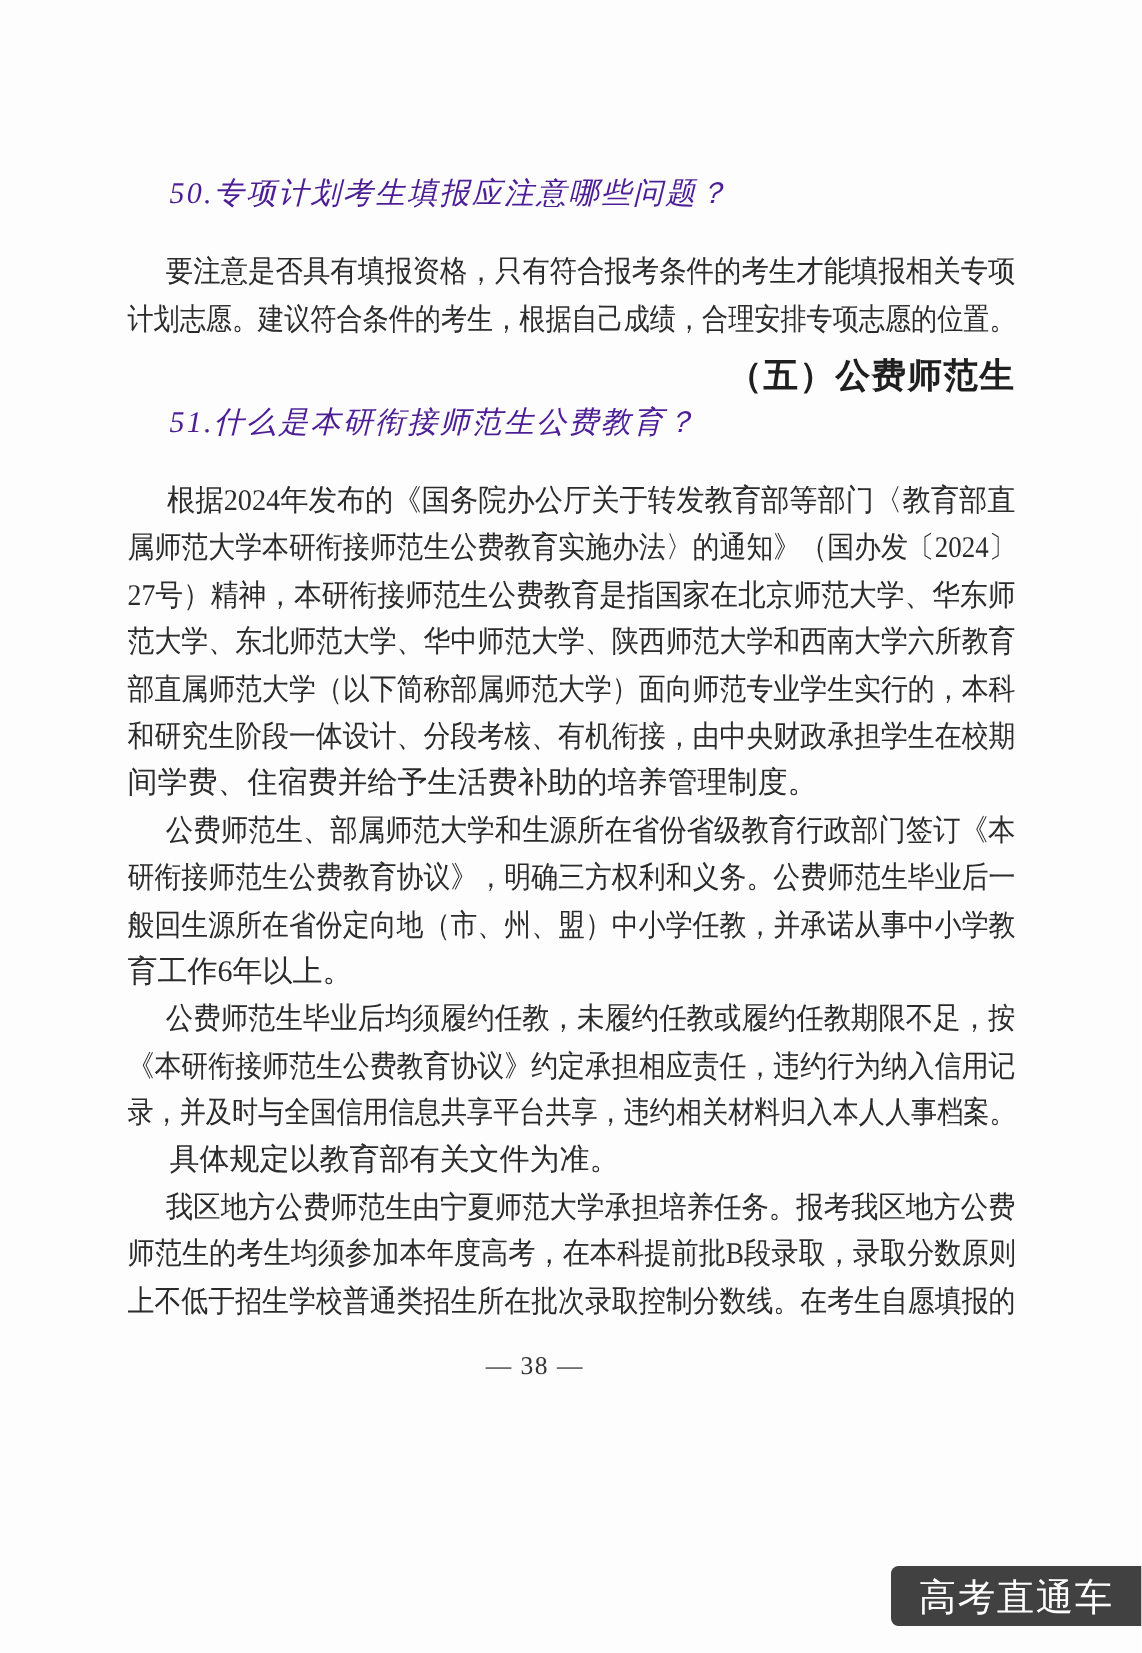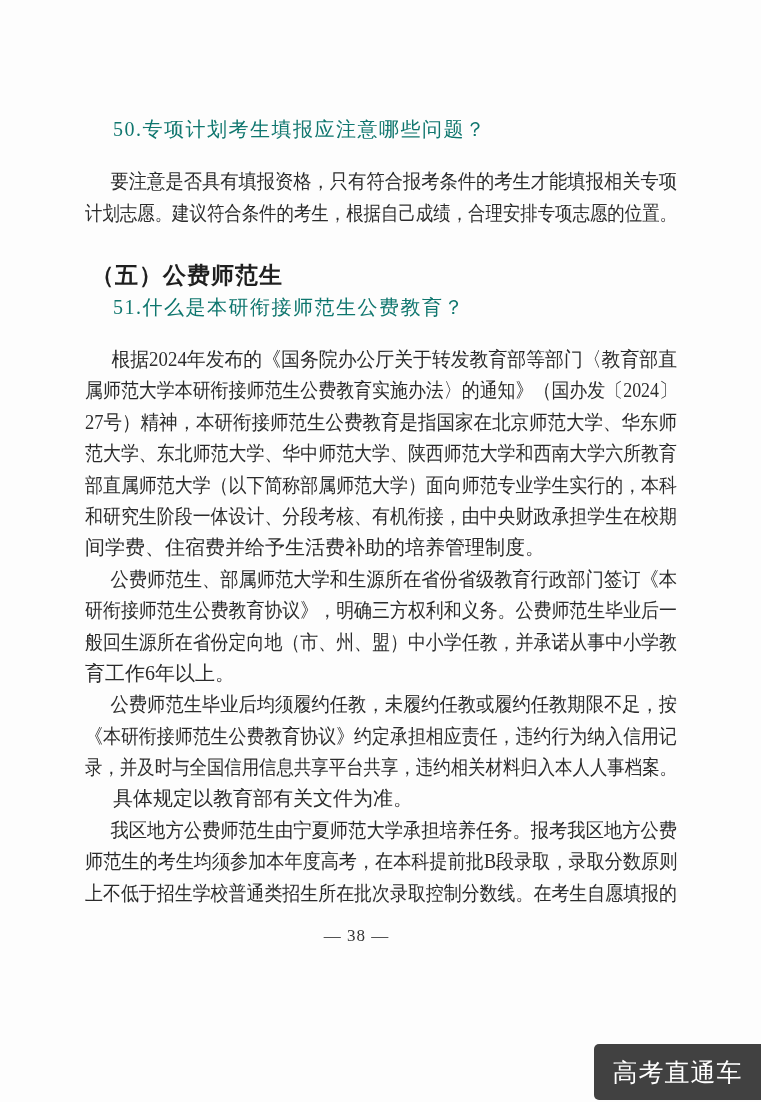--- a/index.html
+++ b/index.html
@@ -17,37 +17,38 @@
     background: #fdfdfd;
     overflow: hidden;
   }
   .content { padding: 114px 84px 0 85px; }
 
   .block { line-height: 31.4px; }
 
   
   .question {
     font-size: 20px;
+    font-style: italic;
     letter-spacing: 1.5px;
     padding-left: 28px;
-    color: #0f766e;
+    color: #4c1d95;
   }
   
   .section {
     font-family: "Liberation Sans", "DejaVu Sans", sans-serif;
     font-weight: 700;
     font-size: 23px;
     letter-spacing: 1px;
     padding-left: 6px;
     color: #1f1f1f;
   }
 
   
   .question + .paragraph { margin-top: 21px; }
-  .paragraph + .section  { margin-top: 31px; }
+  .paragraph + .section  { margin-top: 6px; text-align: right; }
   .section + .question   { }
   .paragraph + .question { margin-top: 26px; }
   .paragraph + .paragraph { margin-top: 0; }
 
   
   .line {
     display: flex;
     justify-content: space-between;
     align-items: center;
     height: 31.4px;
@@ -66,21 +67,21 @@
     line-height: 22px;
     letter-spacing: 1px;
     color: #333333;
   }
 
   .watermark-badge {
     position: absolute;
     top: 1044px;
     right: 0;
     width: 167px;
-    height: 56px;
+    height: 40px;
     border-radius: 5px 0 0 5px;
     display: flex;
     align-items: center;
     justify-content: center;
     font-family: "Liberation Sans", "DejaVu Sans", sans-serif;
     font-size: 25px;
     letter-spacing: 1px;
   }
 </style>
 </head>

